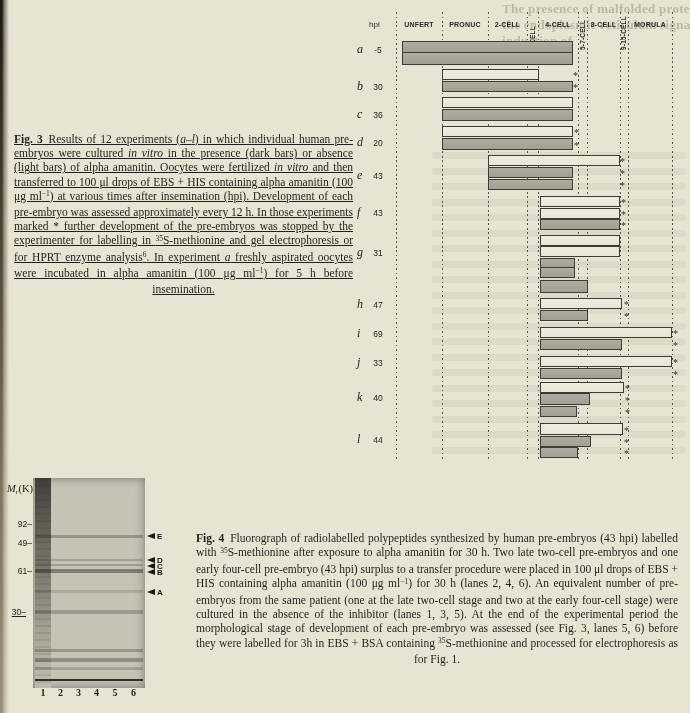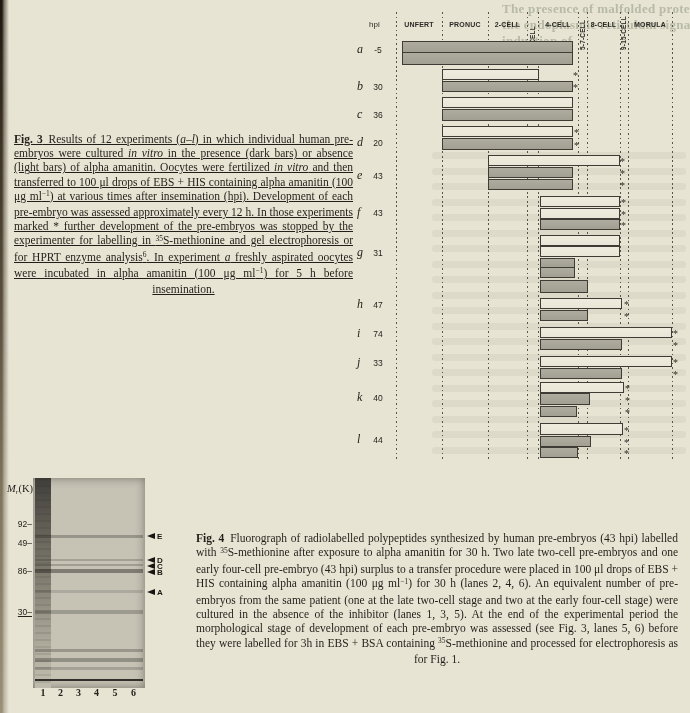--- a/index.html
+++ b/index.html
@@ -155,21 +155,21 @@
       <div class="bar dark" style="left: 540px; top: 258px; width: 35px; height: 10px;"></div>
       <div class="bar dark" style="left: 540px; top: 267px; width: 35px; height: 11px;"></div>
       <div class="bar dark" style="left: 540px; top: 280px; width: 48px; height: 13px;"></div>
       <div class="row-letter" style="left: 357px; top: 297px;">h</div>
       <div class="row-hpi" style="left: 368px; top: 300px;">47</div>
       <div class="bar light" style="left: 540px; top: 298px; width: 82px; height: 11px;"></div>
       <div class="star" style="left: 624px; top: 300px;">*</div>
       <div class="bar dark" style="left: 540px; top: 310px; width: 48px; height: 11px;"></div>
       <div class="star" style="left: 624px; top: 312px;">*</div>
       <div class="row-letter" style="left: 357px; top: 326px;">i</div>
-      <div class="row-hpi" style="left: 368px; top: 329px;">74</div>
+      <div class="row-hpi" style="left: 368px; top: 329px;">69</div>
       <div class="bar light" style="left: 540px; top: 327px; width: 132px; height: 11px;"></div>
       <div class="star" style="left: 673px; top: 329px;">*</div>
       <div class="bar dark" style="left: 540px; top: 339px; width: 82px; height: 11px;"></div>
       <div class="star" style="left: 673px; top: 341px;">*</div>
       <div class="row-letter" style="left: 357px; top: 355px;">j</div>
       <div class="row-hpi" style="left: 368px; top: 358px;">33</div>
       <div class="bar light" style="left: 540px; top: 356px; width: 132px; height: 11px;"></div>
       <div class="star" style="left: 673px; top: 358px;">*</div>
       <div class="bar dark" style="left: 540px; top: 368px; width: 82px; height: 11px;"></div>
       <div class="star" style="left: 673px; top: 370px;">*</div>
@@ -206,22 +206,22 @@
         <div class="band" style="top: 112px; height: 3px; background: rgba(28, 27, 24, 0.15);"></div>
         <div class="band" style="top: 132px; height: 4px; background: rgba(28, 27, 24, 0.24);"></div>
         <div class="band" style="top: 171px; height: 3px; background: rgba(28, 27, 24, 0.26);"></div>
         <div class="band" style="top: 180px; height: 4px; background: rgba(28, 27, 24, 0.3);"></div>
         <div class="band" style="top: 189px; height: 3px; background: rgba(28, 27, 24, 0.2);"></div>
         <div class="band" style="top: 201px; height: 2px; background: rgba(28, 27, 24, 0.88);"></div>
       </div>
       <div class="mw-axis" style="left: 7px; top: 8px;"><i>M</i><i class="sub">r</i><span>(K)</span></div>
       <div class="mw" style="left: 6px; top: 44px;">92–</div>
       <div class="mw" style="left: 6px; top: 63px;">49–</div>
-      <div class="mw" style="left: 6px; top: 91px;">86–</div>
-      <div class="mw" style="left: 6px; top: 132px; text-decoration: underline;">30–</div>
+      <div class="mw" style="left: 6px; top: 91px;">61–</div>
+      <div class="mw" style="left: 0; top: 132px; text-decoration: underline;">30–</div>
       <div class="arrowhead" style="left: 147px; top: 58px;"></div>
       <div class="arrow-label" style="left: 157px; top: 57px;">E</div>
       <div class="arrowhead" style="left: 147px; top: 82px;"></div>
       <div class="arrow-label" style="left: 157px; top: 81px;">D</div>
       <div class="arrowhead" style="left: 147px; top: 88px;"></div>
       <div class="arrow-label" style="left: 157px; top: 87px;">C</div>
       <div class="arrowhead" style="left: 147px; top: 94px;"></div>
       <div class="arrow-label" style="left: 157px; top: 93px;">B</div>
       <div class="arrowhead" style="left: 147px; top: 114px;"></div>
       <div class="arrow-label" style="left: 157px; top: 113px;">A</div>

